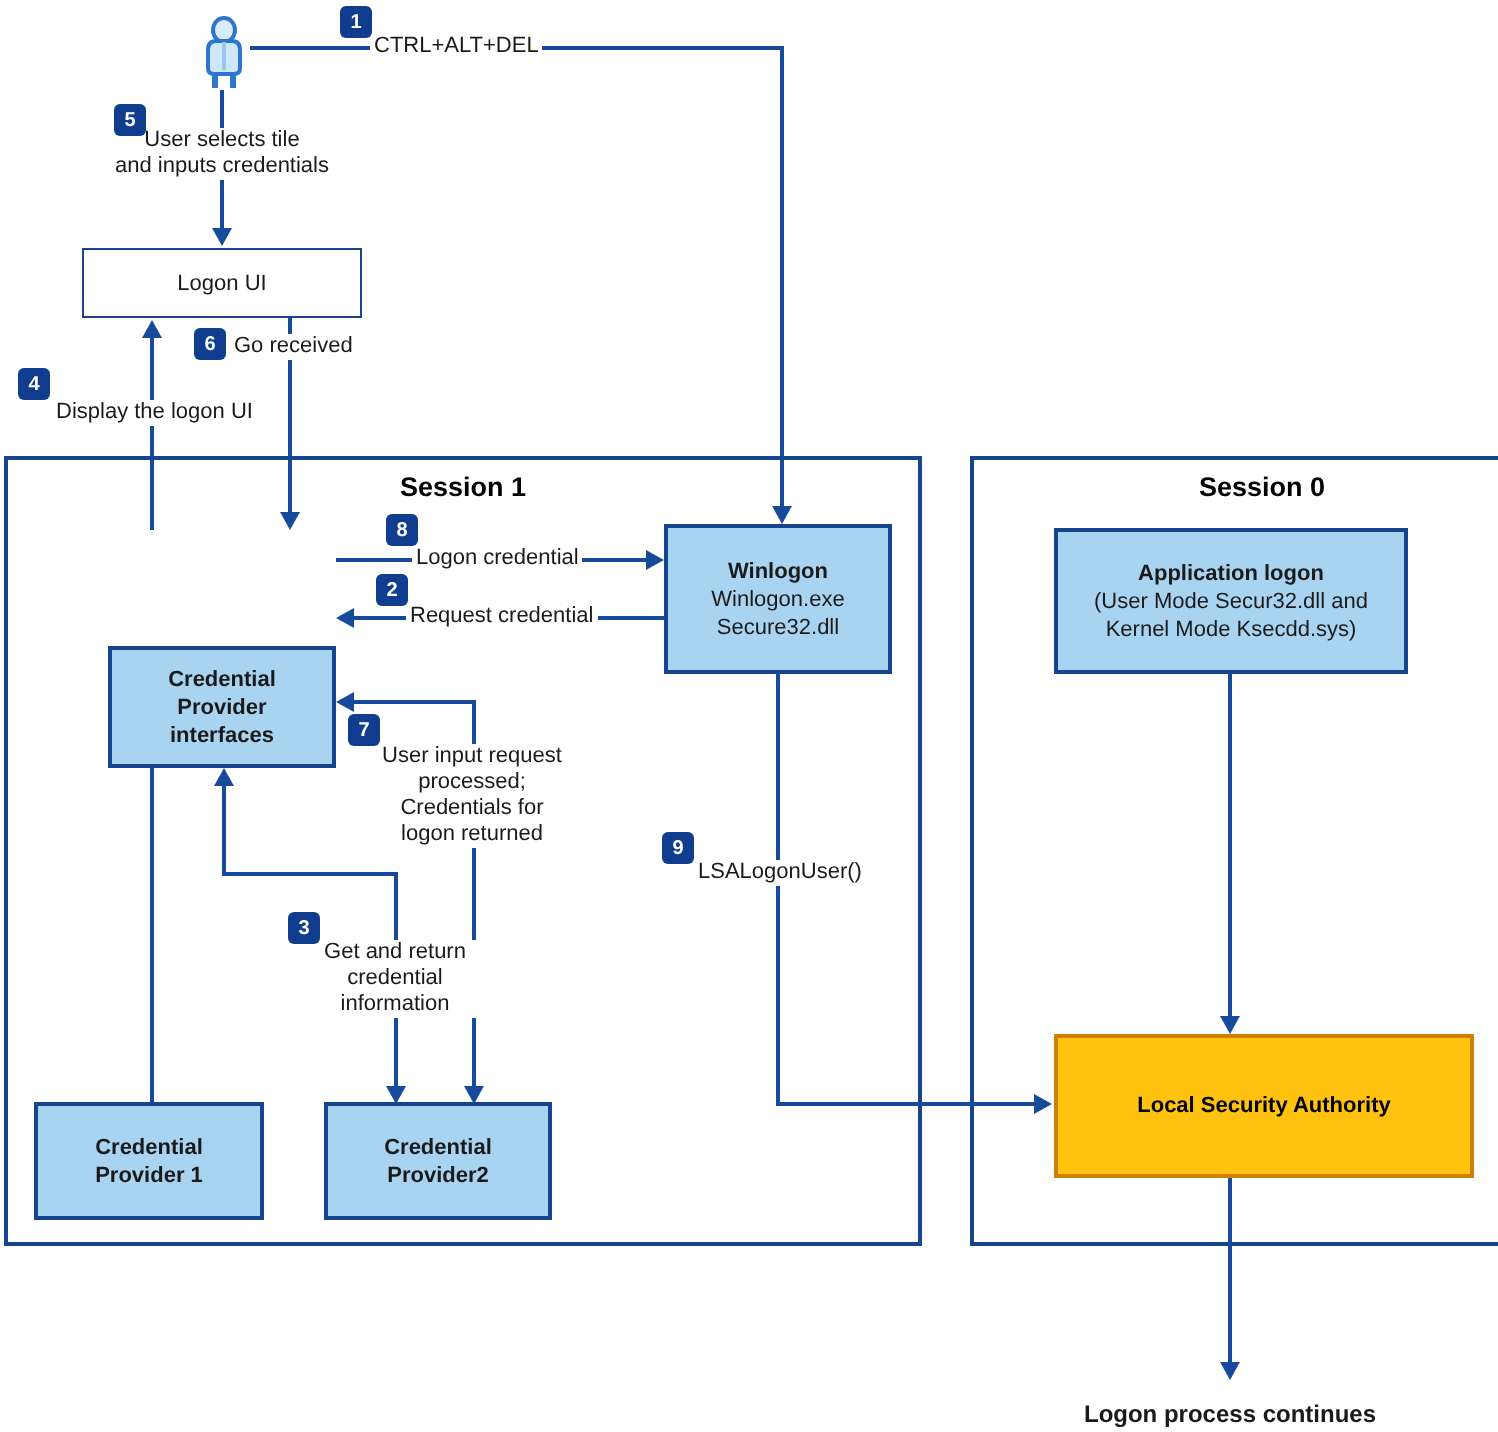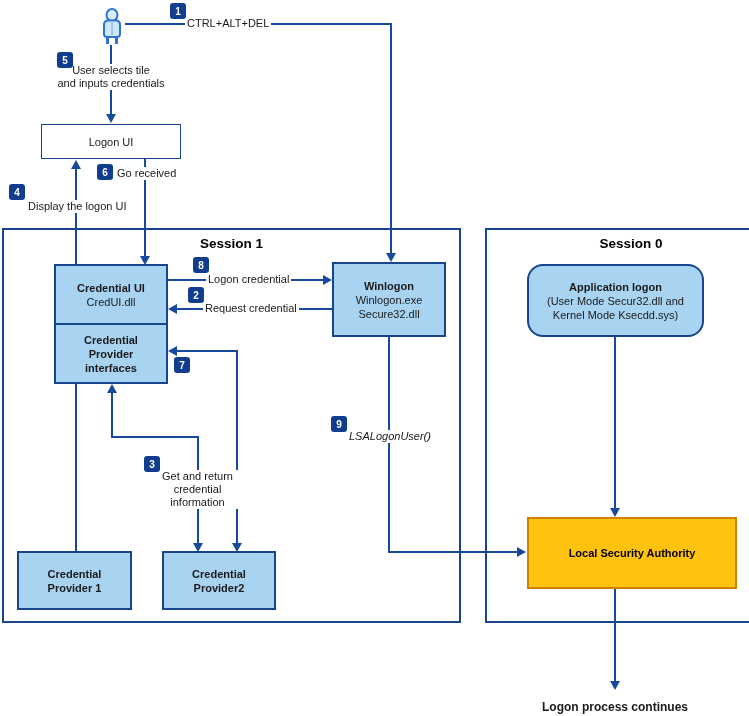--- a/index.html
+++ b/index.html
@@ -77,24 +77,20 @@
   <div class="lbl" style="left:115px;top:167px;">Go received</div>
 
   <div class="session" style="left:2px;top:228px;width:459px;height:395px;">
     <div class="session-title">Session 1</div>
   </div>
 
   <div class="session" style="left:485px;top:228px;width:292px;height:395px;">
     <div class="session-title">Session 0</div>
   </div>
 
-  <div class="box" style="left:54px;top:264px;width:114px;height:61px;">
-    <div class="t">Credential UI</div>
-    <div class="s">CredUI.dll</div>
-  </div>
   <div class="box" style="left:54px;top:323px;width:114px;height:61px;">
     <div class="t">Credential
 Provider
 interfaces</div>
   </div>
 
   <div class="box" style="left:332px;top:262px;width:114px;height:75px;">
     <div class="t">Winlogon</div>
     <div class="s">Winlogon.exe</div>
     <div class="s" style="">Secure32.dll</div>
@@ -108,20 +104,24 @@
   <div class="hl" style="left:177px;top:308px;width:155px;"></div>
   <div class="ah left" style="left:168px;top:304px;"></div>
   <div class="badge" style="left:188px;top:287px;">2</div>
   <div class="lbl" style="left:203px;top:302px;">Request credential</div>
 
   <div class="hl" style="left:177px;top:350px;width:61px;"></div>
   <div class="ah left" style="left:168px;top:346px;"></div>
   <div class="vl" style="left:236px;top:350px;height:193px;"></div>
   <div class="ah down" style="left:232px;top:543px;"></div>
   <div class="badge" style="left:174px;top:357px;">7</div>
+  <div class="lbl ctr" style="left:180px;top:372px;width:112px;">User input request
+processed;
+Credentials for
+logon returned</div>
 
   <div class="vl" style="left:111px;top:392px;height:46px;"></div>
   <div class="ah up" style="left:107px;top:384px;"></div>
   <div class="hl" style="left:111px;top:436px;width:88px;"></div>
   <div class="vl" style="left:197px;top:436px;height:107px;"></div>
   <div class="ah down" style="left:193px;top:543px;"></div>
   <div class="badge" style="left:144px;top:456px;">3</div>
   <div class="lbl ctr" style="left:150px;top:470px;width:95px;">Get and return
 credential
 information</div>
@@ -134,23 +134,23 @@
   </div>
   <div class="box" style="left:162px;top:551px;width:114px;height:59px;">
     <div class="t">Credential
 Provider2</div>
   </div>
 
   <div class="vl" style="left:388px;top:337px;height:216px;"></div>
   <div class="hl" style="left:388px;top:551px;width:130px;z-index:3;"></div>
   <div class="ah right" style="left:517px;top:547px;z-index:3;"></div>
   <div class="badge" style="left:331px;top:416px;">9</div>
-  <div class="lbl" style="left:347px;top:430px;font-style:italic;">LSALogonUser()</div>
+  <div class="lbl" style="left:347px;top:430px;">LSALogonUser()</div>
 
-  <div class="box" style="left:527px;top:264px;width:177px;height:73px;border-radius:16px;">
+  <div class="box" style="left:527px;top:264px;width:177px;height:73px;">
     <div class="t">Application logon</div>
     <div class="s">(User Mode Secur32.dll and
 Kernel Mode Ksecdd.sys)</div>
   </div>
 
   <div class="vl" style="left:614px;top:337px;height:172px;"></div>
   <div class="ah down" style="left:610px;top:508px;"></div>
 
   <div class="box" style="left:527px;top:517px;width:210px;height:72px;background:var(--lsafill);border-color:var(--lsaborder);">
     <div class="t" style="color:#000;">Local Security Authority</div>

